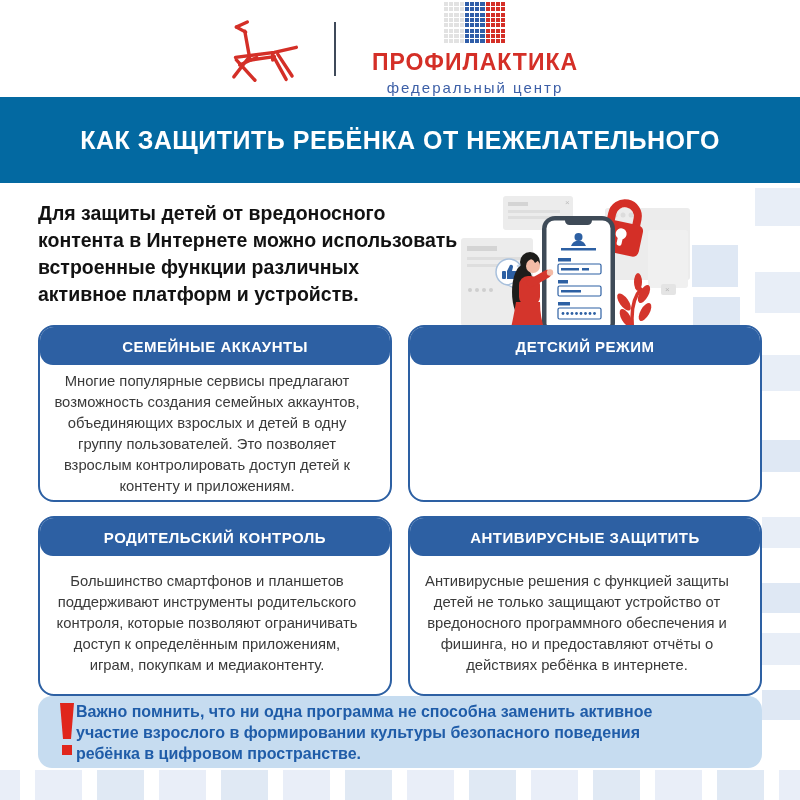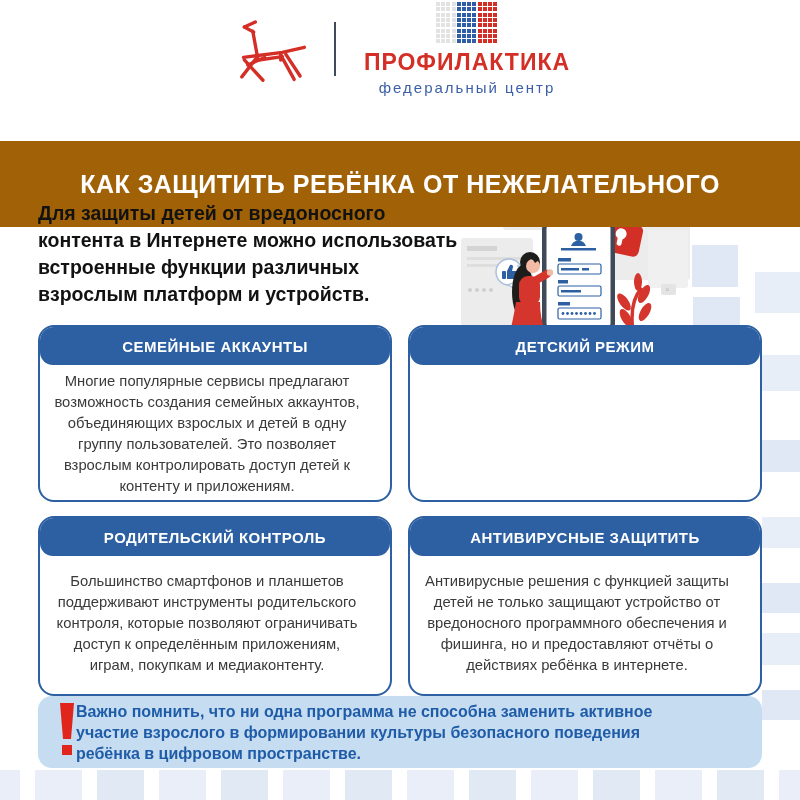--- a/index.html
+++ b/index.html
@@ -5,35 +5,35 @@
   * { margin:0; padding:0; box-sizing:border-box; }
   body { width:800px; height:800px; font-family:"Liberation Sans", sans-serif; background:#fff; }
   .page { position:relative; width:800px; height:800px; background:#fff; overflow:hidden; }
 
   
   .deco-sq { position:absolute; background:#e8eef7; z-index:0; }
   .deco-sq.d2 { background:#dfe8f4; }
 
   
   .top-header { position:absolute; top:0; left:0; width:100%; height:97px;
-    display:flex; align-items:center; justify-content:center; gap:28px; z-index:2; background:#fff; }
+    display:flex; align-items:center; justify-content:center; gap:36px; z-index:2; background:#fff; }
   .chair-logo { width:76px; height:68px; }
   .header-divider { width:2px; height:54px; background:#3f4a5a; }
   .brand { text-align:center; }
   .flag-mosaic { width:62px; height:42px; margin:0 auto 5px auto;
     background-image:
       repeating-linear-gradient(to right, transparent 0 4.1px, #fff 4.1px 5.2px),
       repeating-linear-gradient(to bottom, transparent 0 4.1px, #fff 4.1px 5.3px),
       linear-gradient(to right, #e2e2e2 0 33.3%, #2f5da8 33.3% 66.6%, #d42f27 66.6% 100%); }
   .brand-name { font-size:23px; font-weight:bold; color:#d42f27; letter-spacing:1px; }
   .brand-sub { font-size:15px; color:#3c5fa7; letter-spacing:2px; margin-top:3px; }
 
   
-  .banner { position:absolute; top:97px; left:0; width:100%; height:86px; background:#a16207;
-    display:flex; flex-direction:column; align-items:center; justify-content:center; z-index:2;margin-top:44px; }
+  .banner { position:absolute; top:97px; left:0; width:100%; height:86px; background:#0369a1;
+    display:flex; flex-direction:column; align-items:center; justify-content:center; z-index:2; }
   .banner .line { color:#fff; font-weight:bold; font-size:25px; line-height:32px;
     letter-spacing:0.5px; text-align:center; }
 
   
   .intro-text { position:absolute; left:38px; top:200px; width:460px; z-index:2; }
   .intro-text .line { font-size:19.5px; font-weight:bold; color:#121212; line-height:27px; }
 
   
   .illustration { position:absolute; left:455px; top:190px; width:250px; height:142px;
     overflow:hidden; z-index:1; }
@@ -104,21 +104,21 @@
   </header>
 
   <section class="banner">
     <div class="line">КАК ЗАЩИТИТЬ РЕБЁНКА ОТ НЕЖЕЛАТЕЛЬНОГО</div>
   </section>
 
   <div class="intro-text">
     <div class="line">Для защиты детей от вредоносного</div>
     <div class="line">контента в Интернете можно использовать</div>
     <div class="line">встроенные функции различных</div>
-    <div class="line">взрослым платформ и устройств.</div>
+    <div class="line">активное платформ и устройств.</div>
   </div>
 
   <div class="illustration">
     <svg viewBox="0 0 250 142" width="250" height="142">
 
       <g>
         <rect x="48" y="6" width="70" height="34" rx="3" fill="#ececec"></rect>
         <rect x="53" y="12" width="20" height="4" fill="#d4d4d4"></rect>
         <rect x="53" y="20" width="52" height="3" fill="#dedede"></rect>
         <rect x="53" y="26" width="52" height="3" fill="#dedede"></rect>

